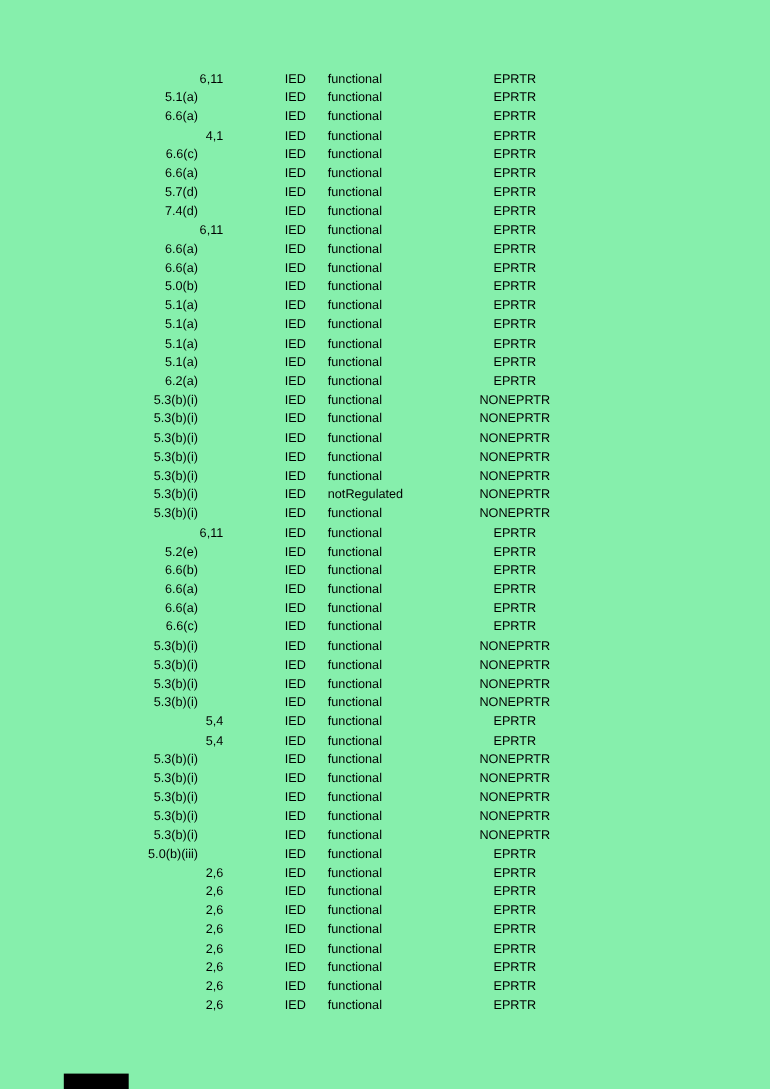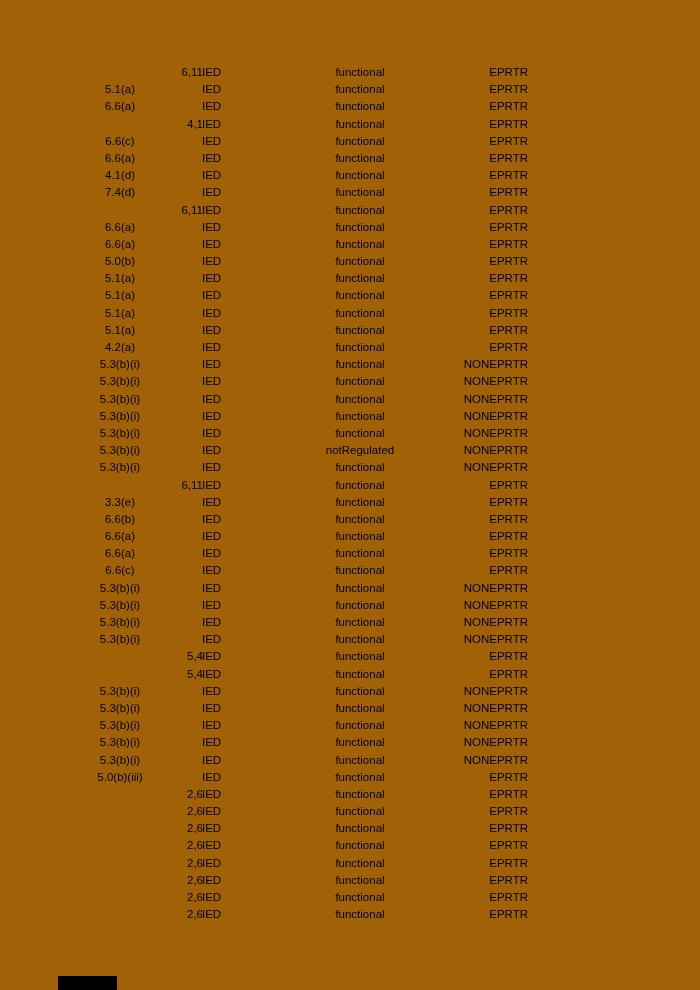--- a/index.html
+++ b/index.html
@@ -4,35 +4,35 @@
 <style>
   * { box-sizing: border-box; }
   html, body {
     margin: 0; padding: 0;
     width: 700px; height: 990px;
     background: #ffffff;
     font-family: "Liberation Sans", sans-serif;
     color: #000000;
     overflow: hidden;
   }
-  .page { position: relative; width: 700px; height: 990px; background: #a16207; }
+  .page { position: relative; width: 700px; height: 990px; background: #86efac; }
   .table { position: absolute; top: 64px; left: 0; width: 700px; }
   .row { position: relative; height: 17.2px; }
   .cell {
     position: absolute;
     top: 0;
     font-size: 11.5px;
     line-height: 17.2px;
     white-space: nowrap;
   }
-  .code      { left: 60px;  width: 120px; text-align: center;  }
+  .code      { left: 60px;  width: 120px; text-align: right;  }
   .capacity  { left: 118px; width: 85px;  text-align: right; }
-  .directive { left: 202px; width: 60px;  text-align: left;  }
-  .status    { left: 310px; width: 100px; text-align: center;  }
-  .register  { left: 418px; width: 100px; text-align: right; margin-left: 10px;  }
+  .directive { left: 218px; width: 60px;  text-align: right;  }
+  .status    { left: 298px; width: 100px; text-align: left;  }
+  .register  { left: 418px; width: 100px; text-align: center;  }
   .black-bar {
     position: absolute;
     left: 58px; top: 976px;
     width: 59px; height: 14px;
     background: #000000;
   }
 </style>
 </head>
 <body>
 
@@ -74,21 +74,21 @@
         <span class="cell register">EPRTR</span>
       </div>
       <div class="row">
         <span class="cell code">6.6(a)</span>
         <span class="cell capacity"></span>
         <span class="cell directive">IED</span>
         <span class="cell status">functional</span>
         <span class="cell register">EPRTR</span>
       </div>
       <div class="row">
-        <span class="cell code">4.1(d)</span>
+        <span class="cell code">5.7(d)</span>
         <span class="cell capacity"></span>
         <span class="cell directive">IED</span>
         <span class="cell status">functional</span>
         <span class="cell register">EPRTR</span>
       </div>
       <div class="row">
         <span class="cell code">7.4(d)</span>
         <span class="cell capacity"></span>
         <span class="cell directive">IED</span>
         <span class="cell status">functional</span>
@@ -144,21 +144,21 @@
         <span class="cell register">EPRTR</span>
       </div>
       <div class="row">
         <span class="cell code">5.1(a)</span>
         <span class="cell capacity"></span>
         <span class="cell directive">IED</span>
         <span class="cell status">functional</span>
         <span class="cell register">EPRTR</span>
       </div>
       <div class="row">
-        <span class="cell code">4.2(a)</span>
+        <span class="cell code">6.2(a)</span>
         <span class="cell capacity"></span>
         <span class="cell directive">IED</span>
         <span class="cell status">functional</span>
         <span class="cell register">EPRTR</span>
       </div>
       <div class="row">
         <span class="cell code">5.3(b)(i)</span>
         <span class="cell capacity"></span>
         <span class="cell directive">IED</span>
         <span class="cell status">functional</span>
@@ -207,21 +207,21 @@
         <span class="cell register">NONEPRTR</span>
       </div>
       <div class="row">
         <span class="cell code"></span>
         <span class="cell capacity">6,11</span>
         <span class="cell directive">IED</span>
         <span class="cell status">functional</span>
         <span class="cell register">EPRTR</span>
       </div>
       <div class="row">
-        <span class="cell code">3.3(e)</span>
+        <span class="cell code">5.2(e)</span>
         <span class="cell capacity"></span>
         <span class="cell directive">IED</span>
         <span class="cell status">functional</span>
         <span class="cell register">EPRTR</span>
       </div>
       <div class="row">
         <span class="cell code">6.6(b)</span>
         <span class="cell capacity"></span>
         <span class="cell directive">IED</span>
         <span class="cell status">functional</span>

